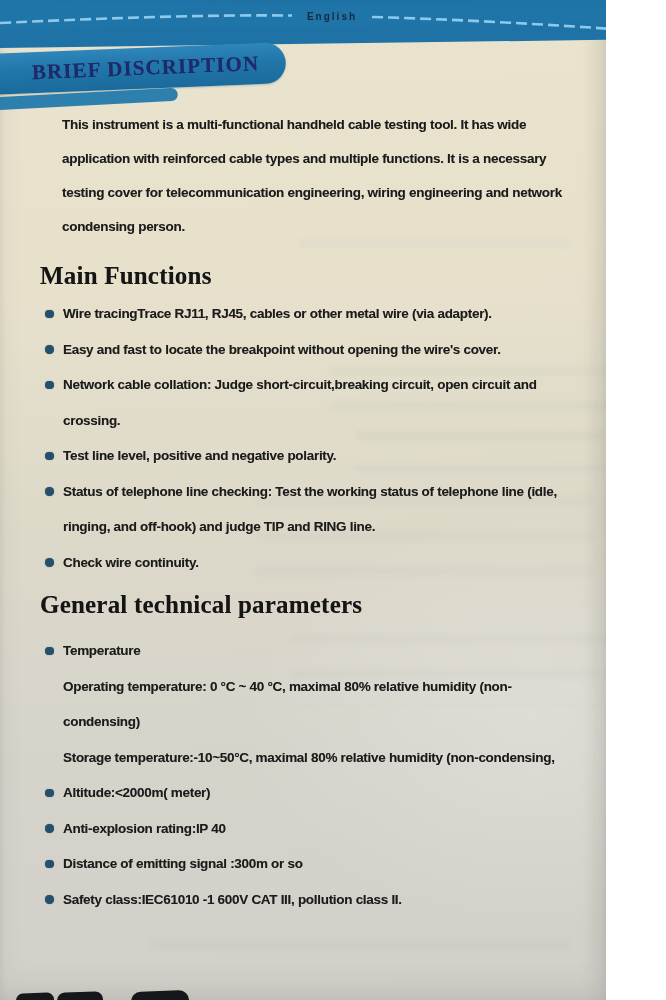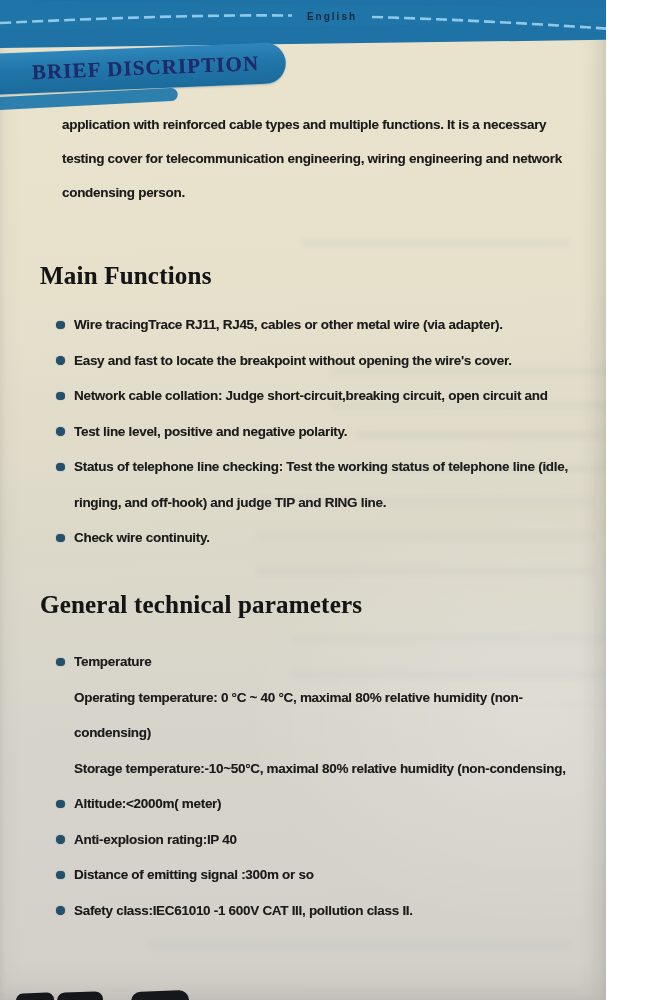--- a/index.html
+++ b/index.html
@@ -42,21 +42,21 @@
   .doc-line{white-space:nowrap;font-size:13.5px;letter-spacing:-0.3px;}
   .intro{position:absolute;left:62px;top:108px;line-height:34px;}
   .h-serif{
     position:absolute;left:40px;margin:0;
     font-family:"Liberation Serif",serif;font-weight:700;
     font-size:25px;letter-spacing:.2px;color:#151515;
     text-shadow:0 0 .6px rgba(21,21,21,.4);white-space:nowrap;
   }
   #h-main{top:262px;}
   #h-general{top:591px;}
-  ul.bullets{list-style:none;margin:12px;padding:0;position:absolute;left:44px;line-height:35.5px;}
+  ul.bullets{list-style:none;margin:1px;padding:0;position:absolute;left:44px;line-height:35.5px;}
   #list-functions{top:295px;}
   #list-params{top:632px;}
   ul.bullets li{position:relative;padding-left:18px;}
   ul.bullets li.bulleted::before{
     content:"";position:absolute;left:0;top:13.5px;width:8.5px;height:8.5px;
     border-radius:50%;background:#24506b;box-shadow:0 0 1px rgba(36,80,107,.8);
   }
   
   .smudge{
     position:absolute;filter:blur(2.2px);pointer-events:none;
@@ -81,36 +81,38 @@
     <path d="M372,17 C480,20 590,27 666,33" fill="none" stroke="#8fc9ea" stroke-width="2.6" stroke-dasharray="11 5"></path>
     <text x="332" y="20" text-anchor="middle" font-family="Liberation Sans, sans-serif" font-size="10" font-weight="bold" letter-spacing="2" fill="#17293f">English</text>
   </svg>
 
   <div class="banner">
     <span class="txt">BRIEF DISCRIPTION</span>
   </div>
   <div class="sliver"></div>
 
   <div class="intro ink">
+    <div class="doc-line">This instrument is a multi-functional handheld cable testing tool. It has wide</div>
     <div class="doc-line">application with reinforced cable types and multiple functions. It is a necessary</div>
     <div class="doc-line">testing cover for telecommunication engineering, wiring engineering and network</div>
     <div class="doc-line">condensing person.</div>
   </div>
 
   <h2 id="h-main" class="h-serif">Main Functions</h2>
 
   <ul id="list-functions" class="bullets ink">
     <li class="bulleted">
       <div class="doc-line">Wire tracingTrace RJ11, RJ45,  cables or other metal wire (via adapter).</div>
     </li>
     <li class="bulleted">
       <div class="doc-line">Easy and fast to locate the breakpoint without opening the wire's cover.</div>
     </li>
     <li class="bulleted">
       <div class="doc-line">Network cable collation: Judge short-circuit,breaking circuit, open circuit and</div>
+      <div class="doc-line">crossing.</div>
     </li>
     <li class="bulleted">
       <div class="doc-line">Test line level, positive and negative polarity.</div>
     </li>
     <li class="bulleted">
       <div class="doc-line">Status of telephone line checking: Test the working status of telephone line (idle,</div>
       <div class="doc-line">ringing, and off-hook) and judge TIP and RING line.</div>
     </li>
     <li class="bulleted">
       <div class="doc-line">Check wire continuity.</div>

